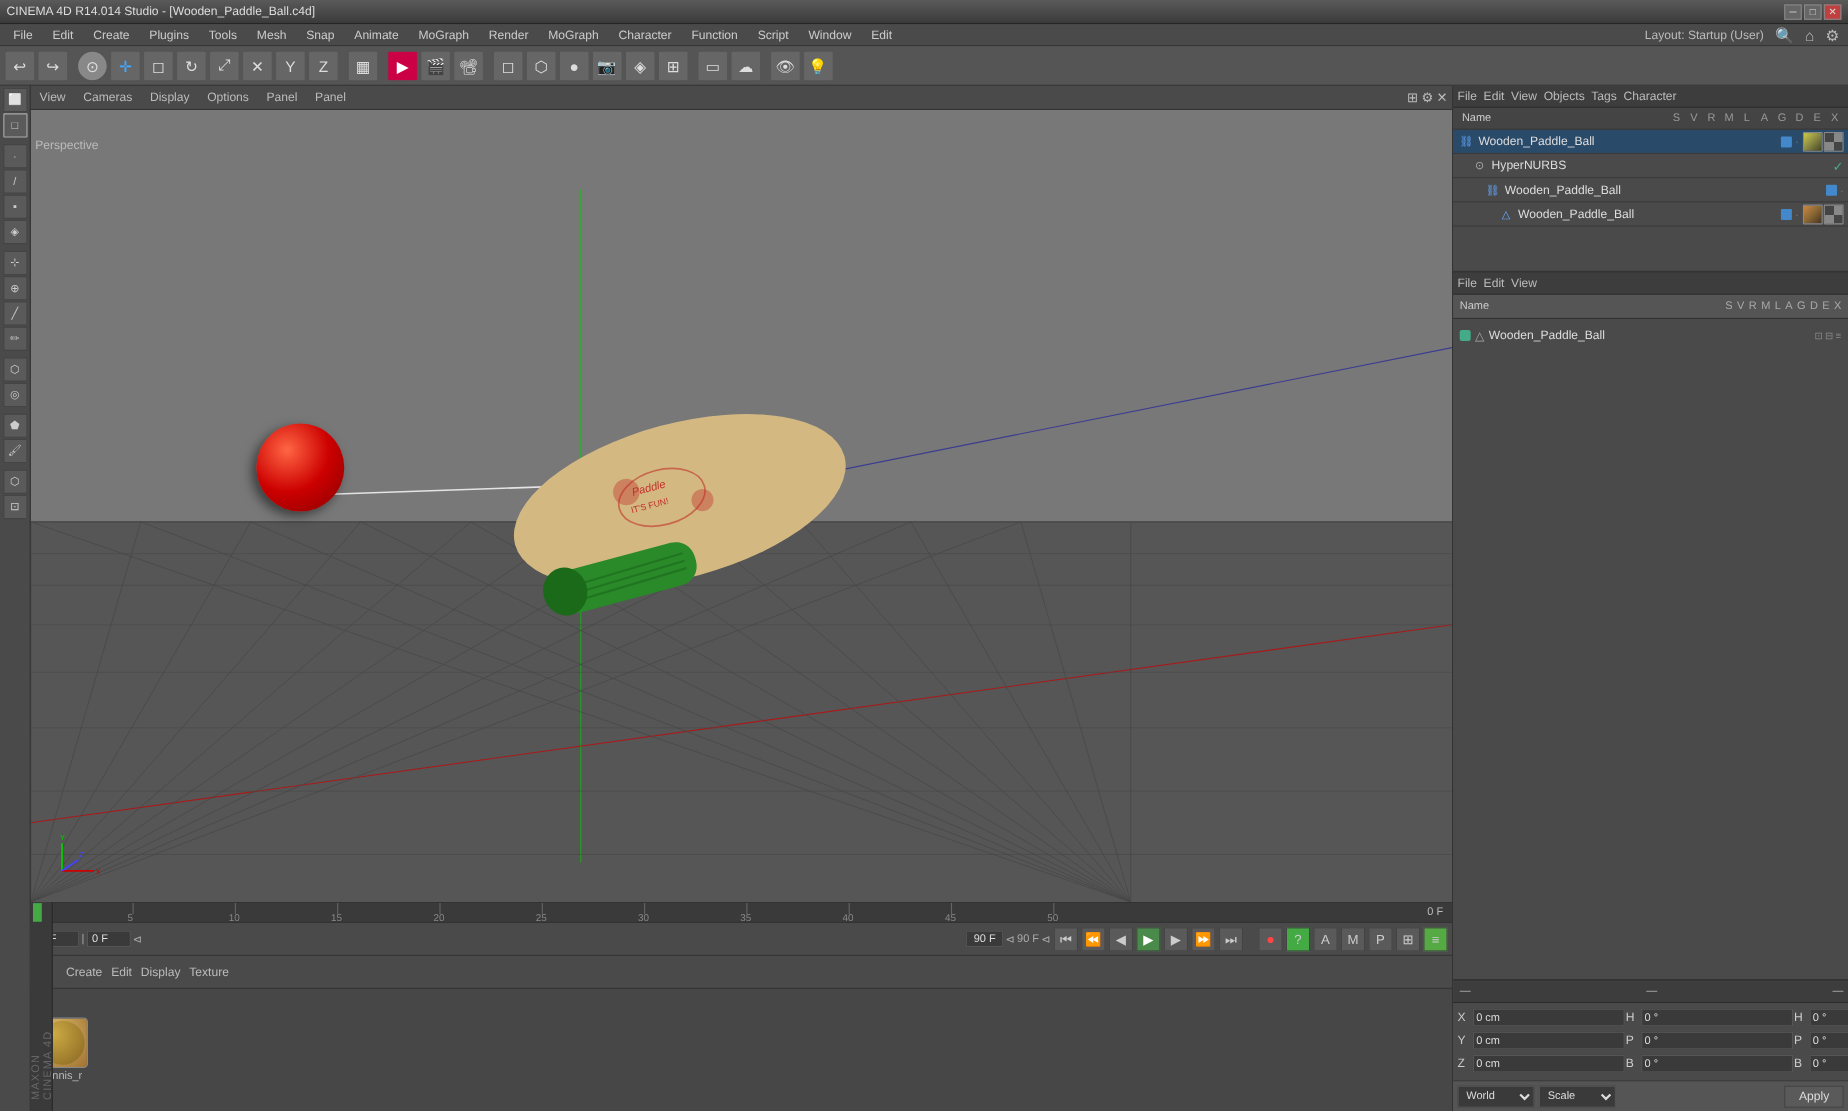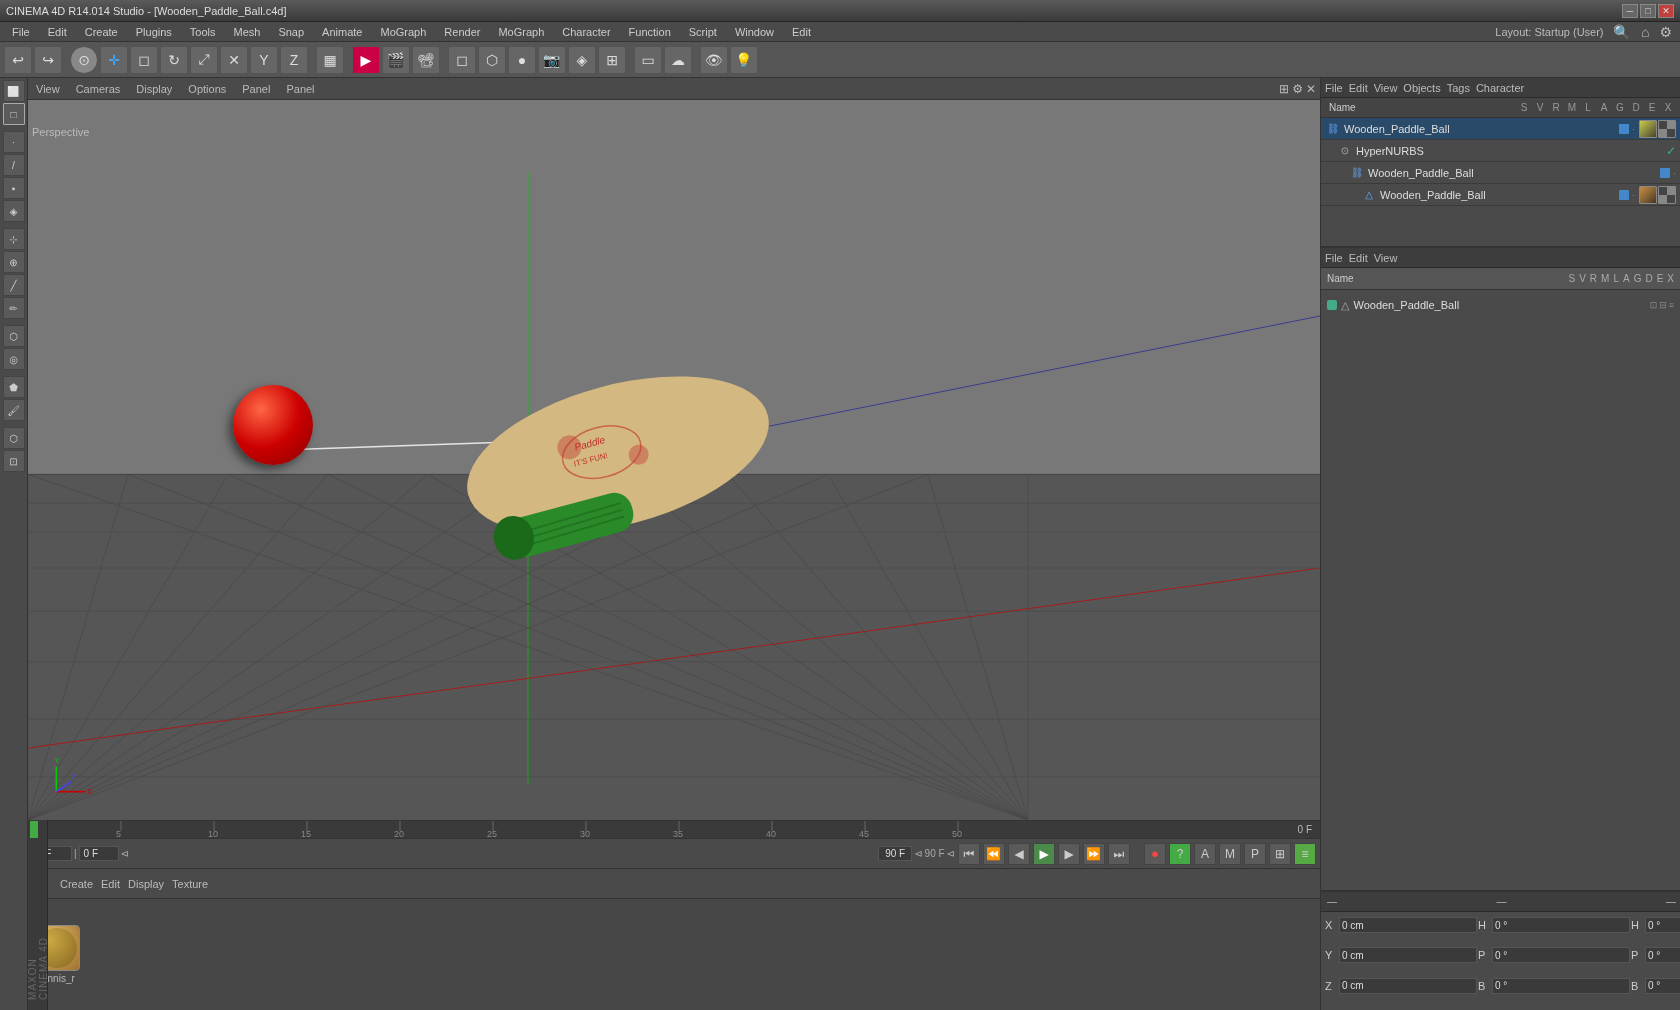--- a/index.html
+++ b/index.html
@@ -920,20 +920,33 @@
           <span class="coord-label">B</span>
           <input class="coord-input" value="0 °" style="">
         </div>
 
         <div class="coord-cell">
           <span class="coord-label">B</span>
           <input class="coord-input" value="0 °" style="">
         </div>
       </div>
 
+      <div id="coord-footer">
+        <select class="coord-select">
+          <option>World</option>
+          <option>Object</option>
+          <option>Screen</option>
+        </select>
+        <select class="coord-select">
+          <option>Scale</option>
+          <option>Size</option>
+        </select>
+        <div style="flex:1;"></div>
+        <button class="apply-btn">Apply</button>
+      </div>
     </div>
 
   </div>
 
   <div id="bottom-left-logo">
     <div class="maxon-logo-text">
       MAXON<br>CINEMA 4D
     </div>
   </div>
 

